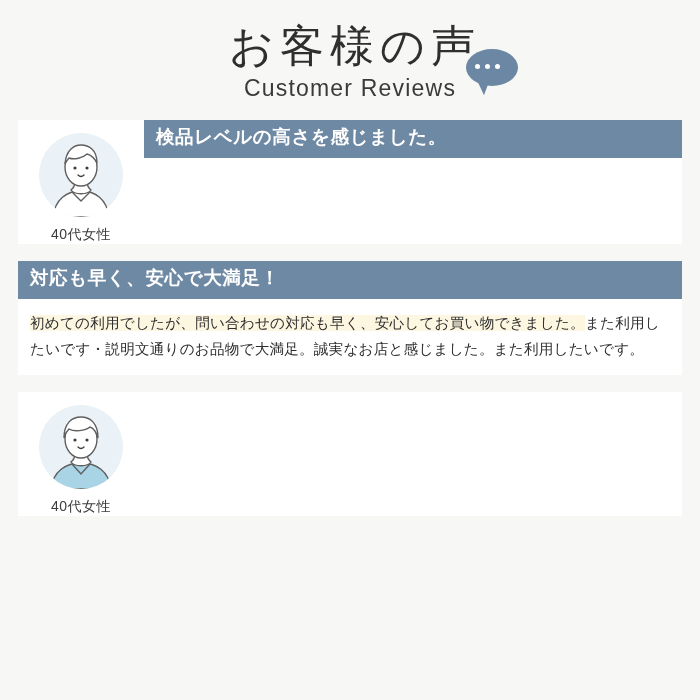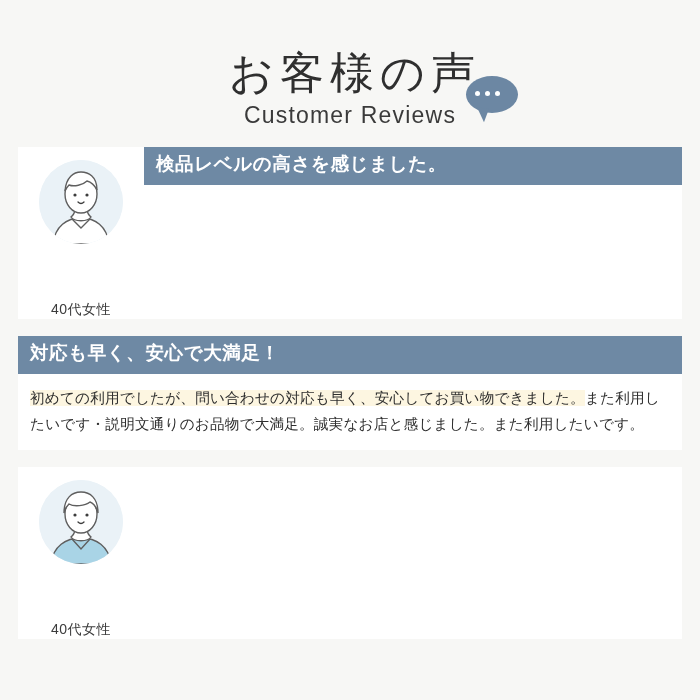--- a/index.html
+++ b/index.html
@@ -18,21 +18,20 @@
     position: relative;
     width: 700px;
     height: 700px;
     box-sizing: border-box;
   }
 
   
   .header {
     text-align: center;
     padding-top: 22px;
-    margin-top: 27px;
   }
   .title-ja {
     font-family: "Liberation Serif", serif;
     font-size: 44px;
     letter-spacing: 6px;
     color: #2f2f2f;
     line-height: 1.15;
     font-weight: 400;
     margin: 0;
     padding-left: 10px;
@@ -99,21 +98,20 @@
   .avatar-col {
     width: 126px;
     flex: 0 0 126px;
     background: #ffffff;
     display: flex;
     flex-direction: column;
     align-items: center;
     justify-content: flex-start;
     padding-top: 13px;
     box-sizing: border-box;
-    gap: 48px;
   }
   .avatar {
     width: 84px;
     height: 84px;
     border-radius: 50%;
     background: #eaf2f7;
     position: relative;
     overflow: hidden;
   }
   .avatar svg { display: block; }

